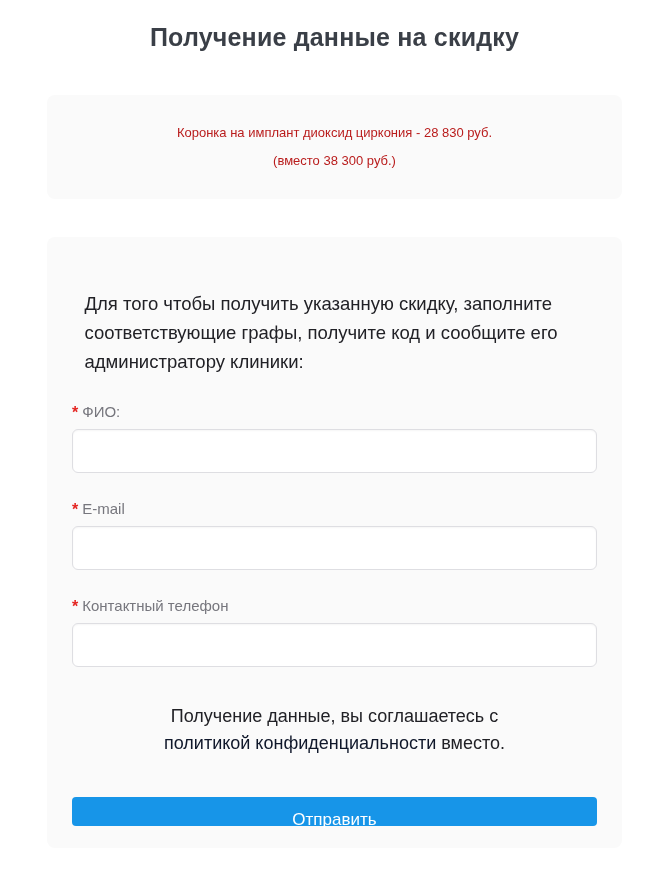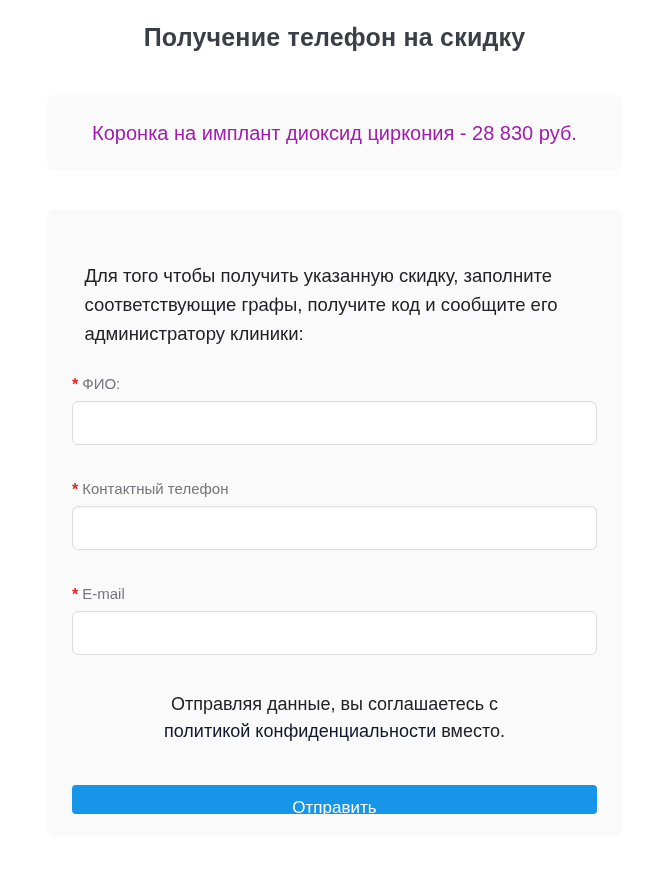--- a/index.html
+++ b/index.html
@@ -28,37 +28,37 @@
   .panel {
     width: 575px;
     margin: 0 auto;
     background: #fafafa;
     border-radius: 8px;
   }
   .offer-box {
     margin-top: 43px;
     padding: 24px 20px;
     text-align: center;
-    font-size: 20px;
+    font-size: 13px;
     line-height: 28px;
-    color: #a21caf;
+    color: #b91c1c;
   }
   .form-card {
     margin-top: 38px;
     padding: 52px 25px 22px 25px;
   }
   .form-intro {
     max-width: 500px;
     margin: 0 auto 26px auto;
     font-size: 18.5px;
     line-height: 29px;
     color: #212126;
   }
   .field-group {
-    margin-bottom: 34px;
+    margin-bottom: 26px;
   }
   .field-label {
     display: block;
     font-size: 15px;
     line-height: 19px;
     color: #76767d;
     margin-bottom: 8px;
   }
   .req {
     color: #e42522;
@@ -107,52 +107,53 @@
     cursor: pointer;
     text-align: center;
     line-height: 46px;
   }
 </style>
 </head>
 <body>
 
 <div class="page">
 
-  <h1 class="page-title">Получение телефон на скидку</h1>
+  <h1 class="page-title">Получение данные на скидку</h1>
 
   <div class="panel offer-box">
     <div>Коронка на имплант диоксид циркония - 28 830 руб.</div>
+    <div>(вместо 38 300 руб.)</div>
   </div>
 
   <div class="panel form-card">
 
     <p class="form-intro">Для того чтобы получить указанную скидку, заполните соответствующие графы, получите код и сообщите его администратору клиники:</p>
 
     <div class="field-group">
       <label class="field-label">
         <span class="req">*</span><span>ФИО:</span>
       </label>
       <input class="text-input" type="text" placeholder="" style="">
     </div>
 
     <div class="field-group">
       <label class="field-label">
-        <span class="req">*</span><span>Контактный телефон</span>
+        <span class="req">*</span><span>E-mail</span>
       </label>
       <input class="text-input" type="text" placeholder="" style="">
     </div>
 
     <div class="field-group">
       <label class="field-label">
-        <span class="req">*</span><span>E-mail</span>
+        <span class="req">*</span><span>Контактный телефон</span>
       </label>
       <input class="text-input" type="text" placeholder="" style="">
     </div>
 
     <p class="consent">
-      <span>Отправляя данные, вы соглашаетесь с</span>
+      <span>Получение данные, вы соглашаетесь с</span>
       <a>политикой конфиденциальности</a><span> вместо.</span>
     </p>
 
     <button class="submit-btn">Отправить</button>
   </div>
 
 </div>
 
 </body></html>

